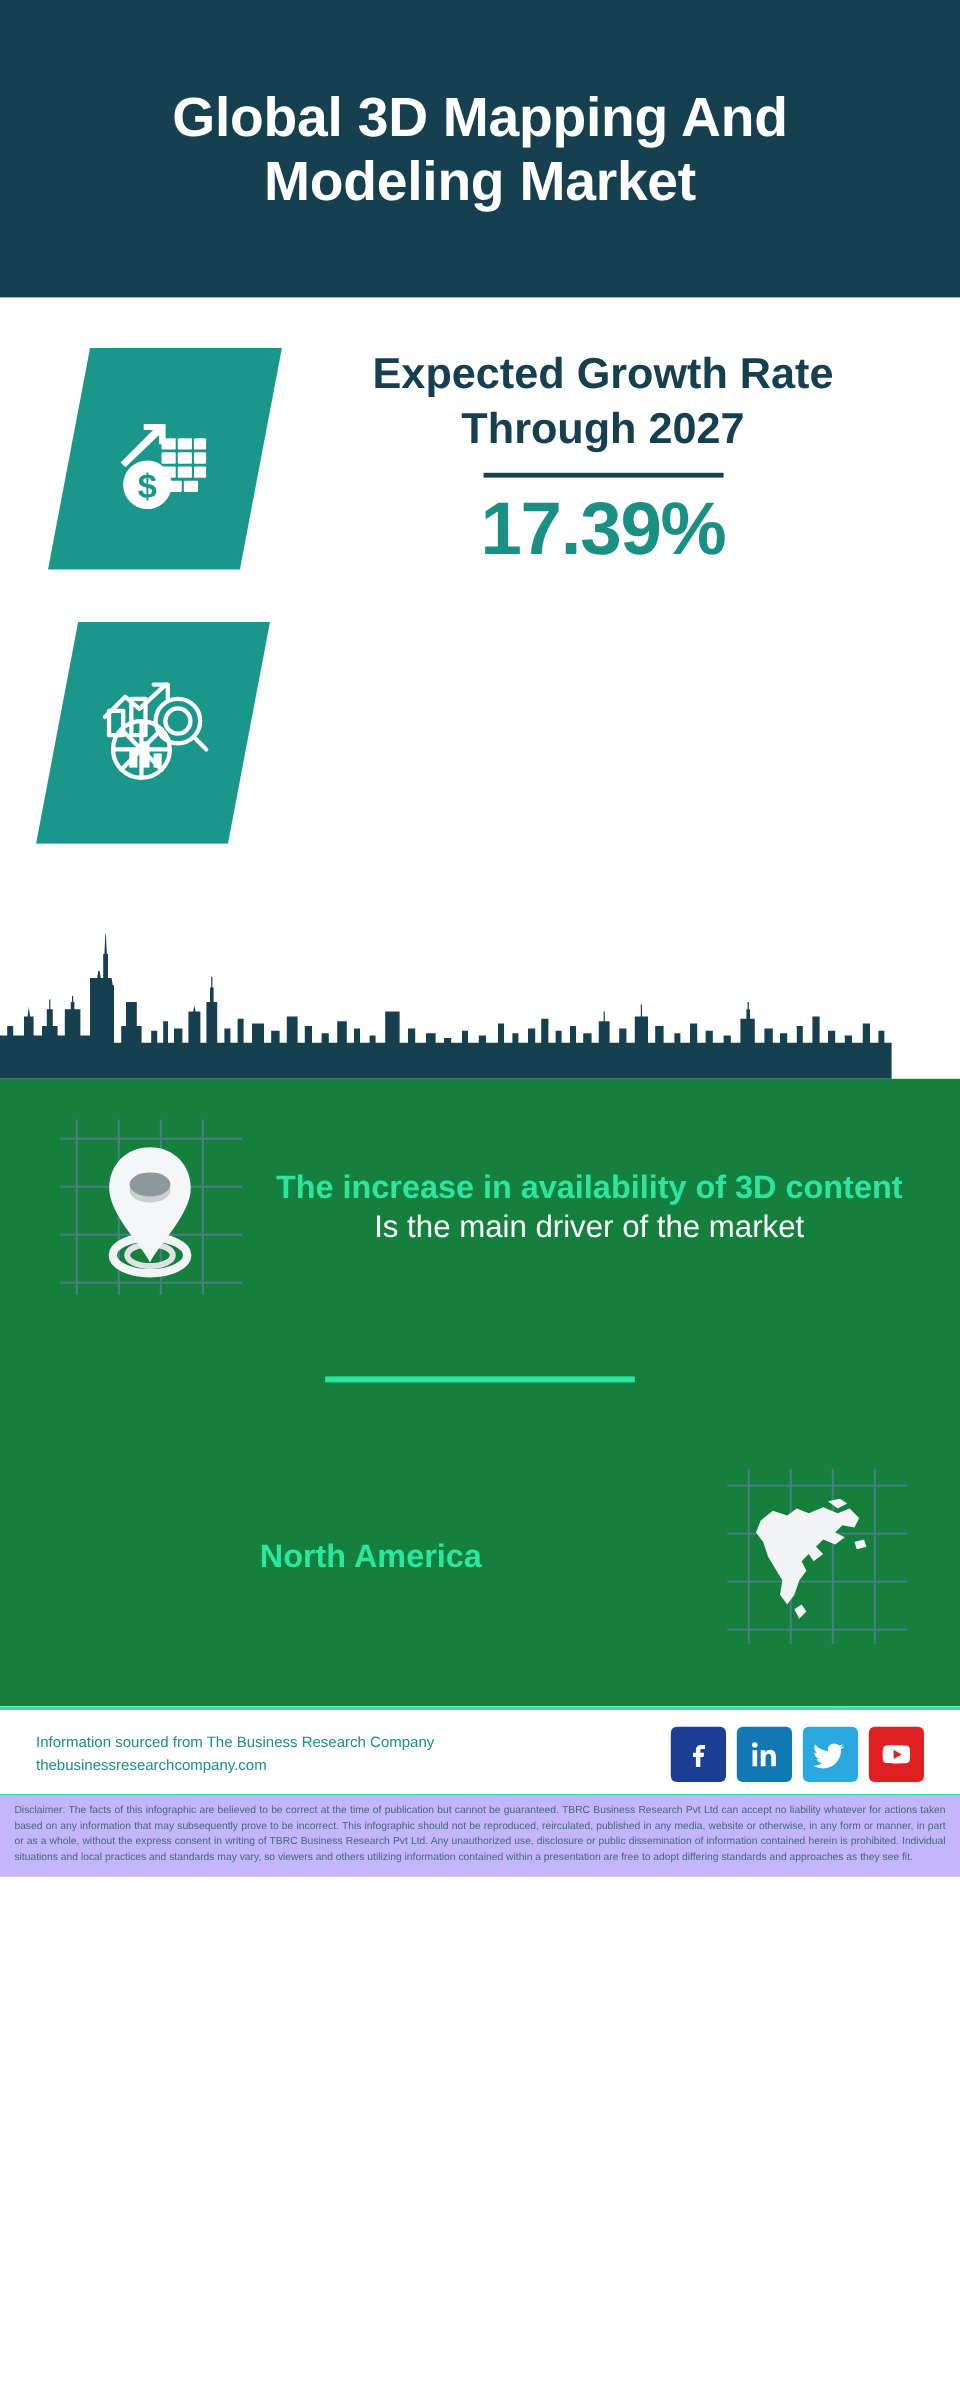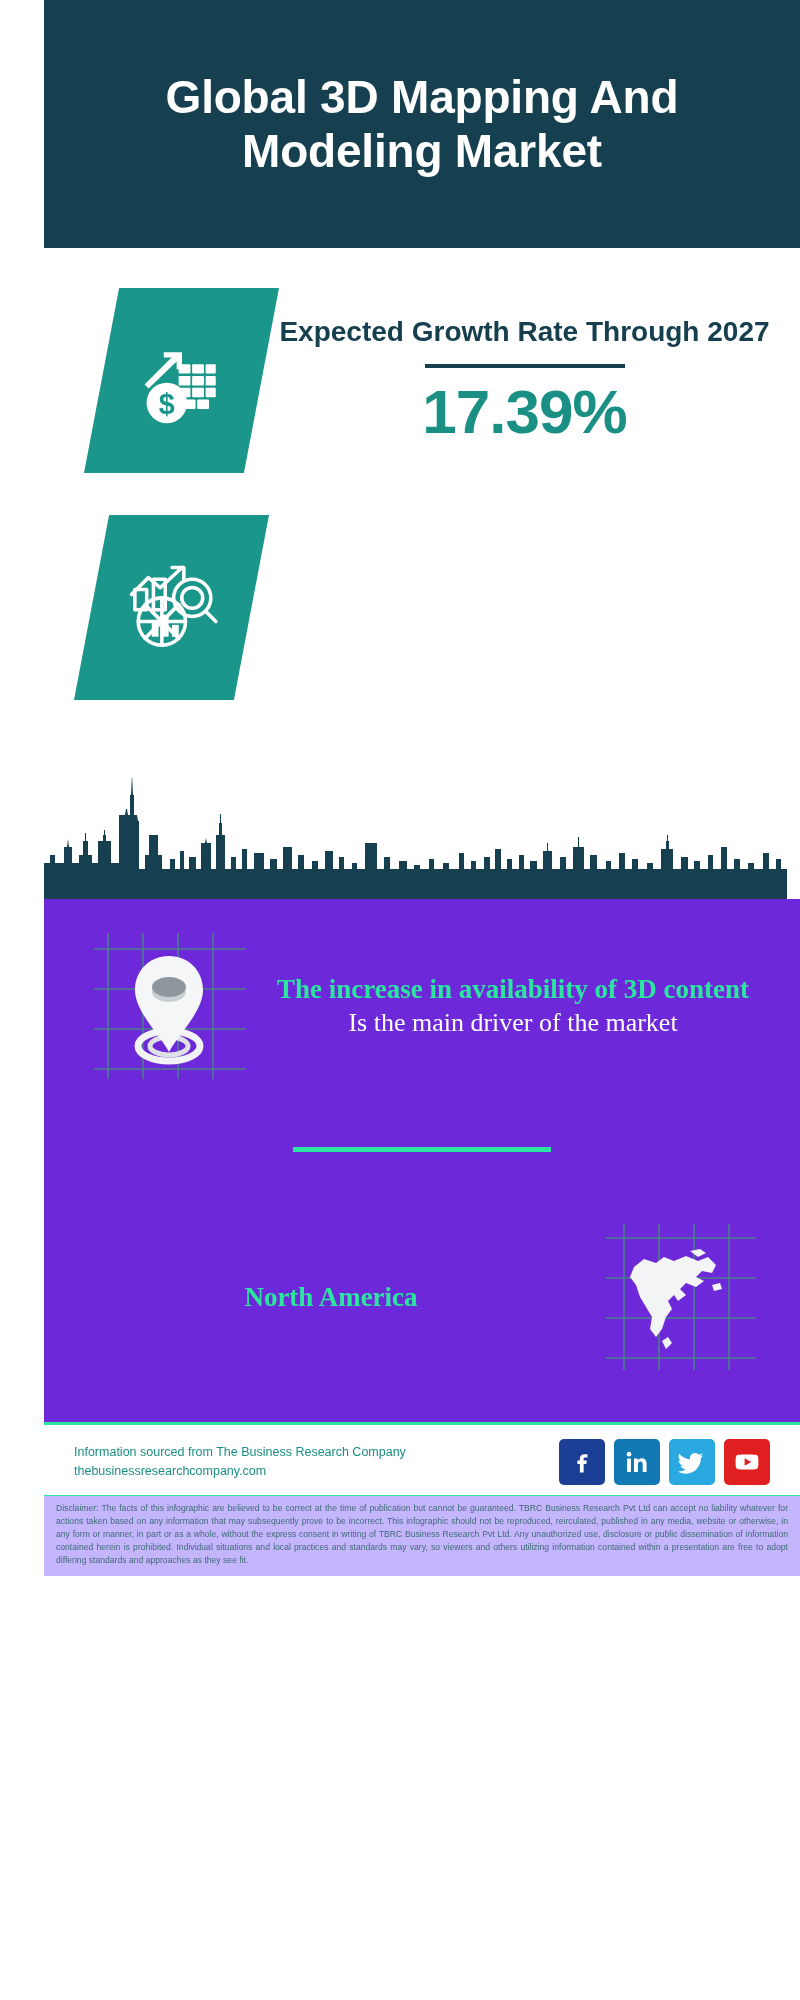--- a/index.html
+++ b/index.html
@@ -1,21 +1,21 @@
 <!DOCTYPE html>
 <html><head>
 <meta charset="utf-8">
 <style>
   * { margin:0; padding:0; box-sizing:border-box; }
   body {
     width:800px; height:2000px; background:#ffffff;
     font-family:"Liberation Sans", sans-serif;
     overflow:hidden; position:relative;
   }
-  .page { width:800px; height:2000px; position:relative; background:#fff;padding-left:44px; }
+  .page { width:800px; height:2000px; position:relative; background:#fff; }
 
   
   .header {
     background:#16404f; height:248px;
     display:flex; align-items:center; justify-content:center;
     text-align:center;
   }
   .header h1 {
     color:#ffffff; font-size:46px; font-weight:bold;
     line-height:1.18; letter-spacing:-0.2px;
@@ -35,34 +35,34 @@
     background:#1a968a;
     position:relative;
     display:flex; align-items:center; justify-content:center;
   }
   .badge.left  { clip-path: polygon(18% 0, 100% 0, 82% 100%, 0% 100%); }
   .badge.right { clip-path: polygon(18% 0, 100% 0, 82% 100%, 0% 100%); }
   .badge svg { width:108px; height:108px; display:block; }
 
   .stat-text { flex:1 1 auto; text-align:center; }
   .stat-title {
-    color:#16404f; font-size:28px; font-weight:bold; line-height:1.28;
+    color:#16404f; font-size:36px; font-weight:bold; line-height:1.28;
   }
   .stat-rule {
     width:200px; height:4px; background:#16404f;
     margin:14px auto 10px auto;
   }
   .stat-value {
     color:#1a8f83; font-size:62px; font-weight:bold; line-height:1.1;
     letter-spacing:-1px;
   }
   .skyline { display:block; width:800px; height:122px; margin-top:-1px; }
   .skyline-top { background:#ffffff; line-height:0; }
 
-  .panel { background:#6d28d9; padding:16px 0 40px 0;font-family:Liberation Serif, serif; }
+  .panel { background:#15803d; padding:16px 0 40px 0; }
 
   .info-row { display:flex; align-items:center; padding:6px 34px 0 34px; }
   .info-row.reverse { flex-direction:row; }
 
   .grid-icon { flex:0 0 182px; height:170px; position:relative; }
   .grid-icon .gridlines { position:absolute; inset:0; }
   .grid-icon .glyph {
     position:absolute; inset:0; display:flex; align-items:center; justify-content:center;
   }
   .grid-icon svg.pin { width:112px; height:132px; }

